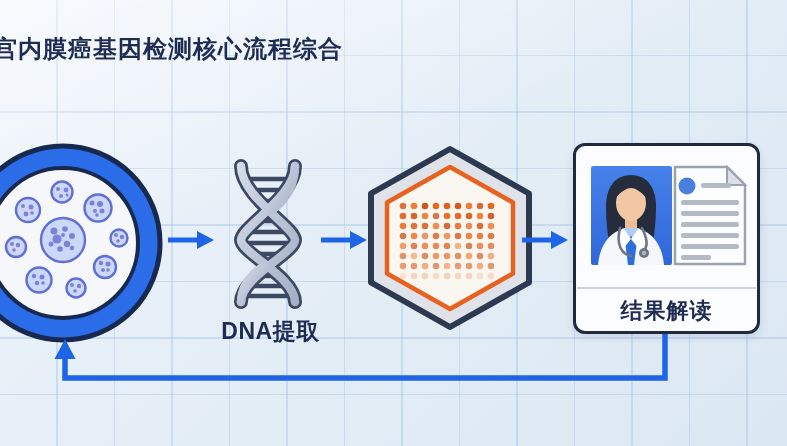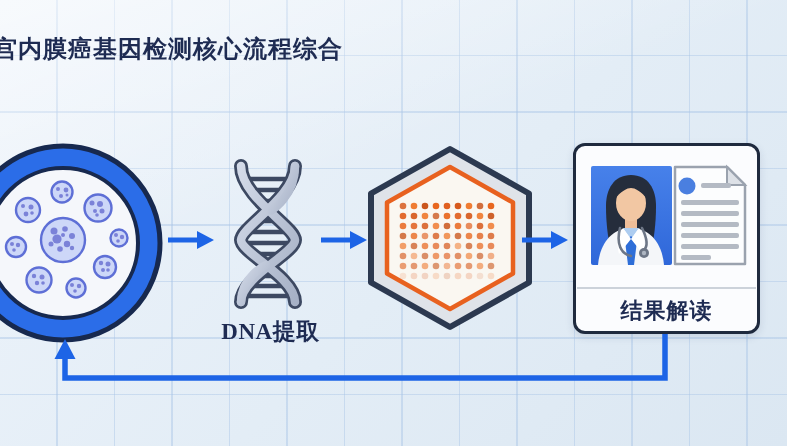--- a/index.html
+++ b/index.html
@@ -36,21 +36,21 @@
   .doc{position:absolute;left:96px;top:18px;width:76px;height:103px;}
   .card-divider{
     position:absolute;left:1px;right:1px;top:141px;height:2px;background:#ccd2da;
   }
   .card-label{
     position:absolute;left:0;right:0;top:150px;text-align:center;
     font-size:22px;font-weight:700;color:#1e2b52;letter-spacing:1px;
   }
   .dna-label{
     position:absolute;left:198px;top:316px;width:145px;text-align:center;
-    font-size:23px;font-weight:700;color:#1e2b52;letter-spacing:0.5px;font-family:Liberation Serif, serif;
+    font-size:23px;font-weight:700;color:#1e2b52;letter-spacing:0.5px;
   }
 </style>
 </head>
 <body>
 
 <div class="stage">
 
   <div class="title">宫内膜癌基因检测核心流程综合</div>
 
   <div class="abs" style="left:-40px;top:140px;width:210px;height:210px;">

